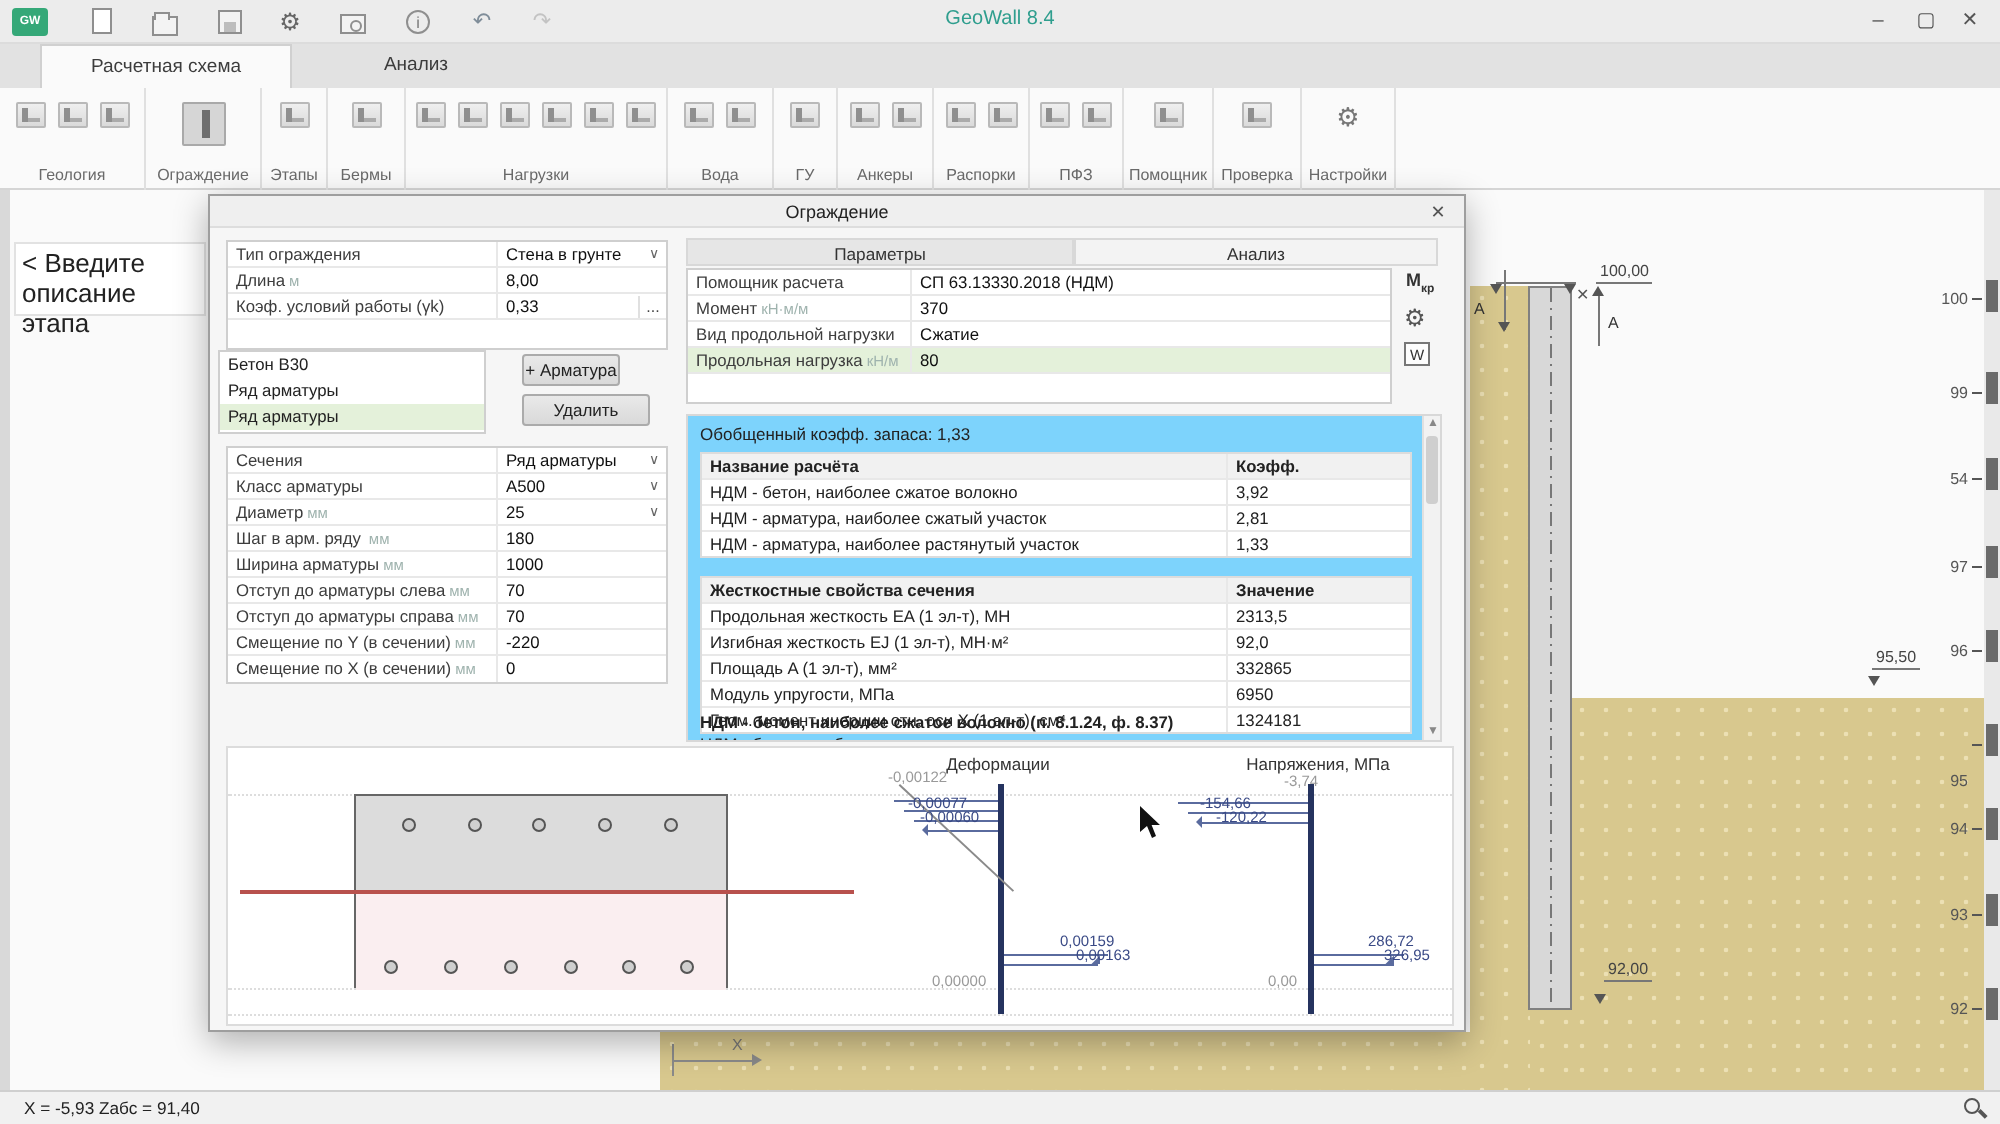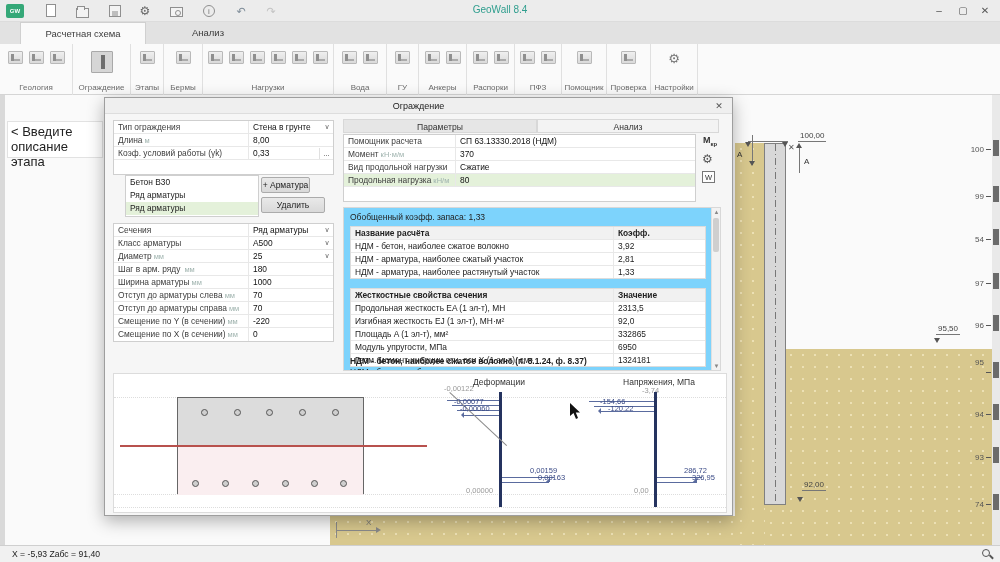--- a/index.html
+++ b/index.html
@@ -267,27 +267,27 @@
   <span class="rtick" style="left:964px;top:50px">100</span>
     <span class="rtickline" style="left:986px;top:54px"></span>
   <span class="rtick" style="left:964px;top:97px">99</span>
     <span class="rtickline" style="left:986px;top:101px"></span>
   <span class="rtick" style="left:964px;top:140px">54</span>
     <span class="rtickline" style="left:986px;top:144px"></span>
   <span class="rtick" style="left:964px;top:184px">97</span>
     <span class="rtickline" style="left:986px;top:188px"></span>
   <span class="rtick" style="left:964px;top:226px">96</span>
     <span class="rtickline" style="left:986px;top:230px"></span>
-  <span class="rtick" style="left:964px;top:263px">95</span>
+  <span class="rtick" style="left:964px;top:291px">95</span>
     <span class="rtickline" style="left:986px;top:277px"></span>
   <span class="rtick" style="left:964px;top:315px">94</span>
     <span class="rtickline" style="left:986px;top:319px"></span>
   <span class="rtick" style="left:964px;top:358px">93</span>
     <span class="rtickline" style="left:986px;top:362px"></span>
-  <span class="rtick" style="left:964px;top:405px">74</span>
+  <span class="rtick" style="left:964px;top:405px">92</span>
     <span class="rtickline" style="left:986px;top:409px"></span>
 
   <div class="vsb">
     <span class="vsbseg" style="top:45px"></span>
       <span class="vsbseg" style="top:91px"></span>
       <span class="vsbseg" style="top:134px"></span>
     <span class="vsbseg" style="top:178px"></span>
       <span class="vsbseg" style="top:220px"></span>
       <span class="vsbseg" style="top:267px"></span>
     <span class="vsbseg" style="top:309px"></span>
@@ -316,21 +316,21 @@
       <span class="pval">8,00</span>
     </div>
     <div class="prow">
       <span class="plabel">Коэф. условий работы (γk)</span>
       <span class="pval">0,33</span>
       <span class="pmore">...</span>
     </div>
     <div class="prow"></div>
   </div>
 
-  <div class="listbox" style="left:20px;top:77px;width:134px;height:42px">
+  <div class="listbox" style="left:4px;top:77px;width:134px;height:42px">
     <div class="litem">Бетон В30</div>
     <div class="litem">Ряд арматуры</div>
     <div class="litem hl">Ряд арматуры</div>
   </div>
   <div class="btn" style="left:156px;top:79px;width:49px;height:16px;line-height:15px">+ Арматура</div>
   <div class="btn" style="left:156px;top:99px;width:64px;height:16px;line-height:15px">Удалить</div>
 
   <div class="pgrid" style="left:8px;top:125px;width:221px;height:119px">
     <div class="prow">
       <span class="plabel">Сечения</span>

